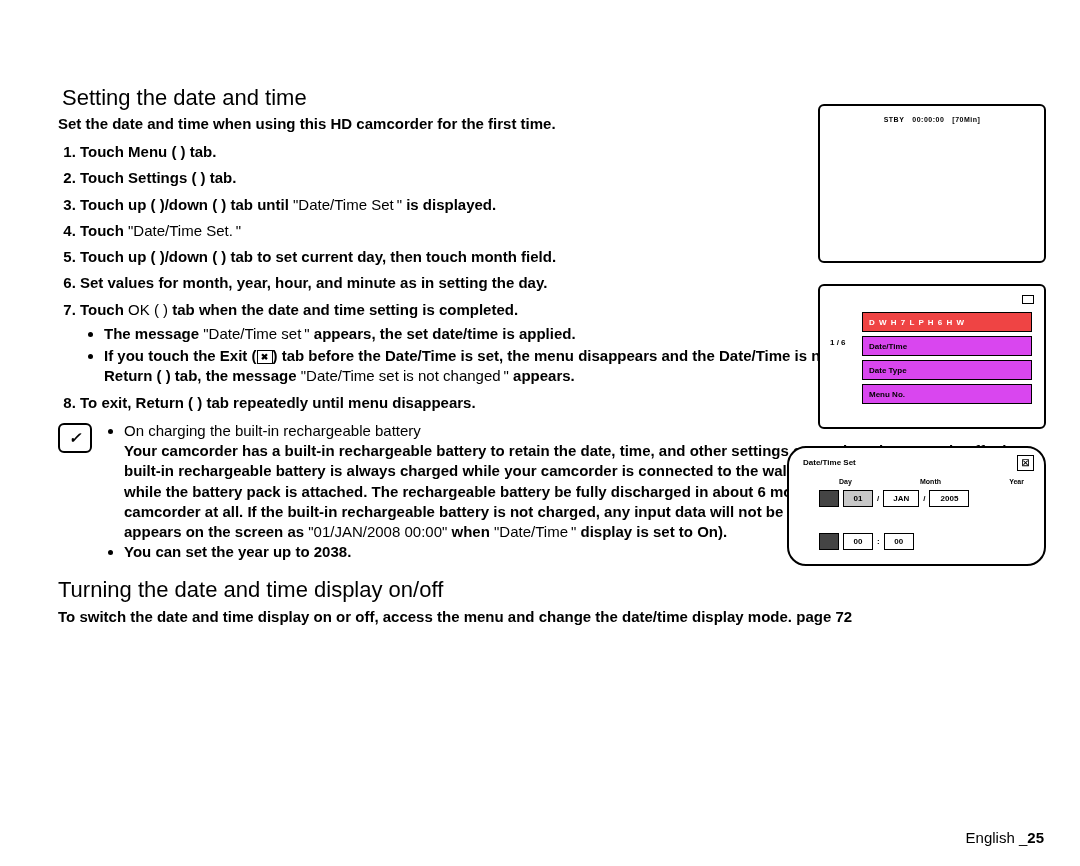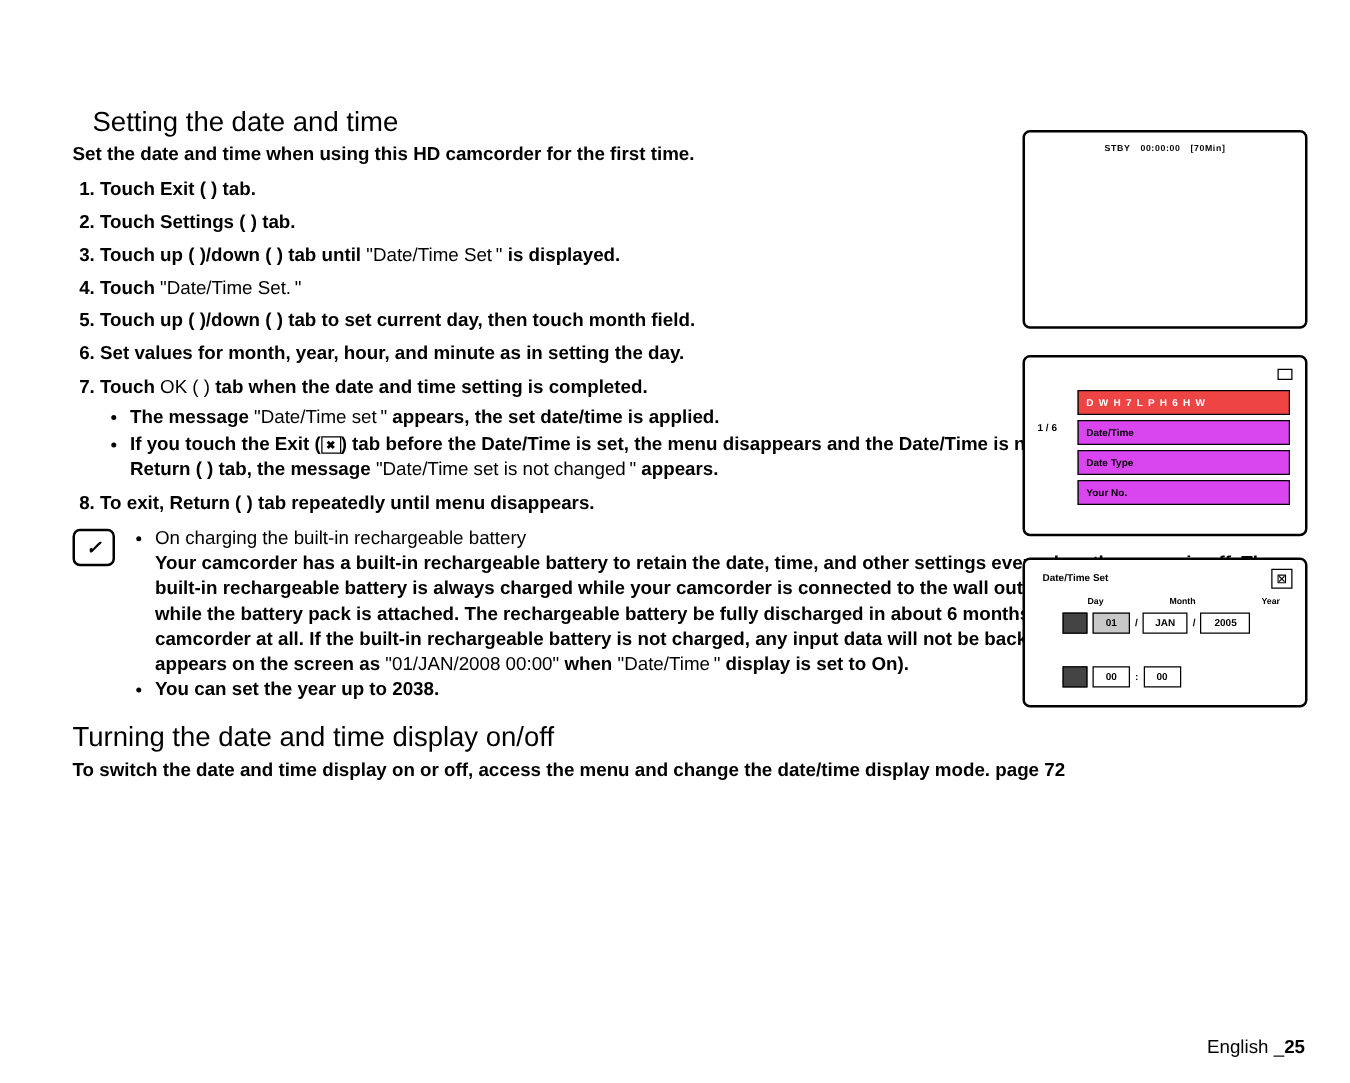--- a/index.html
+++ b/index.html
@@ -15,21 +15,21 @@
   .page {
     position: relative;
     width: 1080px;
     height: 866px;
     box-sizing: border-box;
     padding: 85px 34px 0 58px;
   }
   .h1 {
     font-size: 22px;
     font-weight: 400;
-    margin: 0 0 4px 16px;
+    margin: 0 0 4px 4px;
   }
   .intro {
     font-weight: 700;
     font-size: 15px;
     margin: 0 0 10px 0;
   }
   ol.steps {
     list-style: decimal;
     margin: 0 0 8px 0;
     padding-left: 22px;
@@ -122,21 +122,21 @@
     display: flex; flex-direction: column; gap: 4px;
   }
   .menu-row {
     height: 18px; border: 1px solid #000;
     display: flex; align-items: center;
     font-size: 8px; font-weight: 700;
     padding-left: 6px;
     background: #d946ef;
   }
   .menu-row.dark { background: #ef4444; color: #fff; letter-spacing: 1px; }
-  .fig3 { top: 446px; width: 228px; height: 120px; }
+  .fig3 { top: 446px; width: 259px; height: 120px; border-radius: 19px; }
   .fig3 .title {
     position: absolute; top: 10px; left: 14px;
     font-size: 8px; font-weight: 700;
   }
   .fig3 .xbox {
     position: absolute; top: 7px; right: 10px;
     width: 15px; height: 14px; border: 1px solid #000;
     display: flex; align-items: center; justify-content: center;
     font-size: 9px; font-weight: 700;
   }
@@ -173,21 +173,21 @@
   }
 </style>
 </head>
 <body>
 
 <div class="page">
   <h2 class="h1">Setting the date and time</h2>
   <p class="intro">Set the date and time when using this HD camcorder for the first time.</p>
 
   <ol class="steps">
-    <li><span>Touch Exit (   ) tab.</span></li>
+    <li><span>Touch Menu (   ) tab.</span></li>
     <li><span>Touch Settings (   ) tab.</span></li>
     <li>
       <span>Touch up (   )/down (   ) tab until </span><span class="nf">"Date/Time Set "</span><span> is displayed.</span>
     </li>
     <li>
       <span>Touch </span><span class="nf">"Date/Time Set. "</span>
     </li>
     <li><span>Touch up (   )/down (   ) tab to set current day, then touch month field.</span></li>
     <li><span>Set values for month, year, hour, and minute as in setting the day.</span></li>
     <li>
@@ -232,21 +232,21 @@
     </div>
   </div>
 
   <div class="fig fig2">
     <div class="bat"></div>
     <div class="pg">1 / 6</div>
     <div class="menu-col">
       <div class="menu-row dark">D W H   7 L P H   6 H W</div>
       <div class="menu-row">Date/Time</div>
       <div class="menu-row">Date Type</div>
-      <div class="menu-row">Your No.</div>
+      <div class="menu-row">Menu No.</div>
     </div>
   </div>
 
   <div class="fig fig3">
     <div class="title">Date/Time Set</div>
     <div class="xbox">☒</div>
     <div class="labels">
       <span>Day</span>
       <span>Month</span>
       <span>Year</span>

